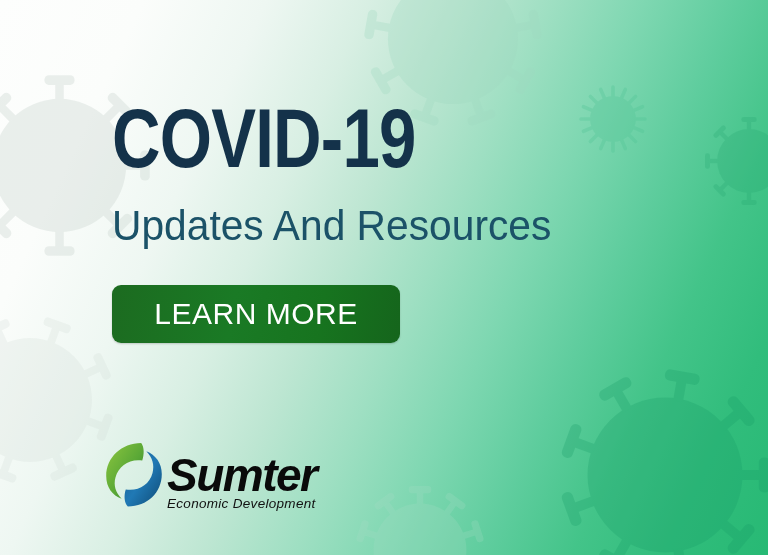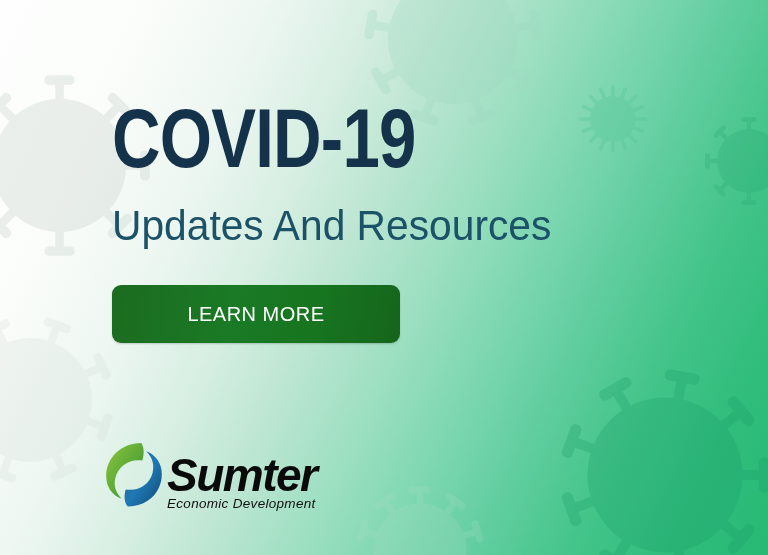--- a/index.html
+++ b/index.html
@@ -84,21 +84,21 @@
     position: absolute;
     left: 112px;
     top: 285px;
     width: 288px;
     height: 58px;
     border: none;
     border-radius: 9px;
     background: linear-gradient(100deg, #1c6b20 0%, #1a7a25 42%, #17741f 72%, #15651c 100%);
     color: #ffffff;
     font-family: "Liberation Sans", sans-serif;
-    font-size: 20px;
+    font-size: 30px;
     font-weight: 400;
     letter-spacing: 0.5px;
     line-height: 58px;
     text-align: center;
     padding: 0;
     cursor: pointer;
     box-shadow: 0 1px 2px rgba(0,0,0,0.18);
     white-space: nowrap;
     box-sizing: border-box;
   }

